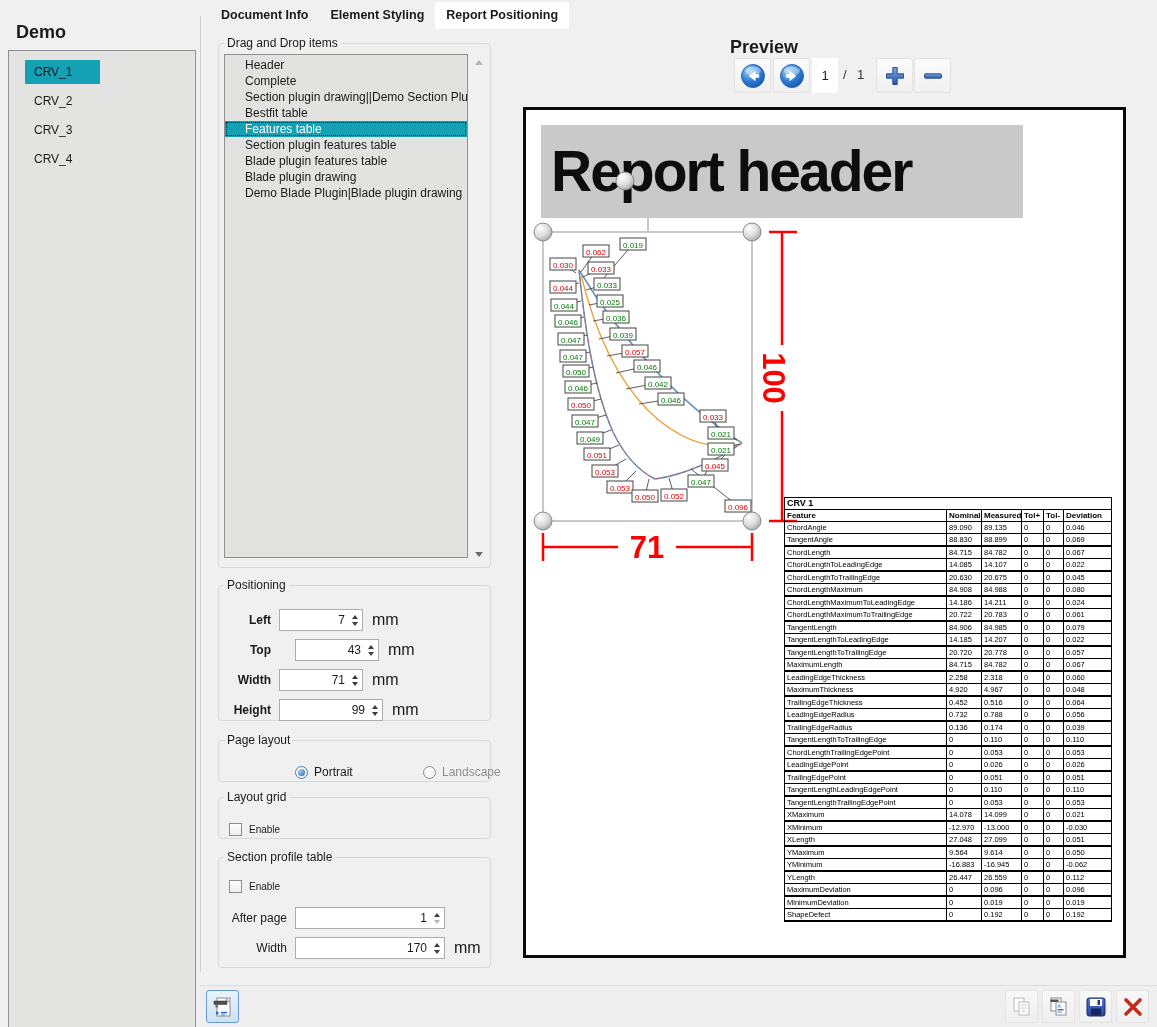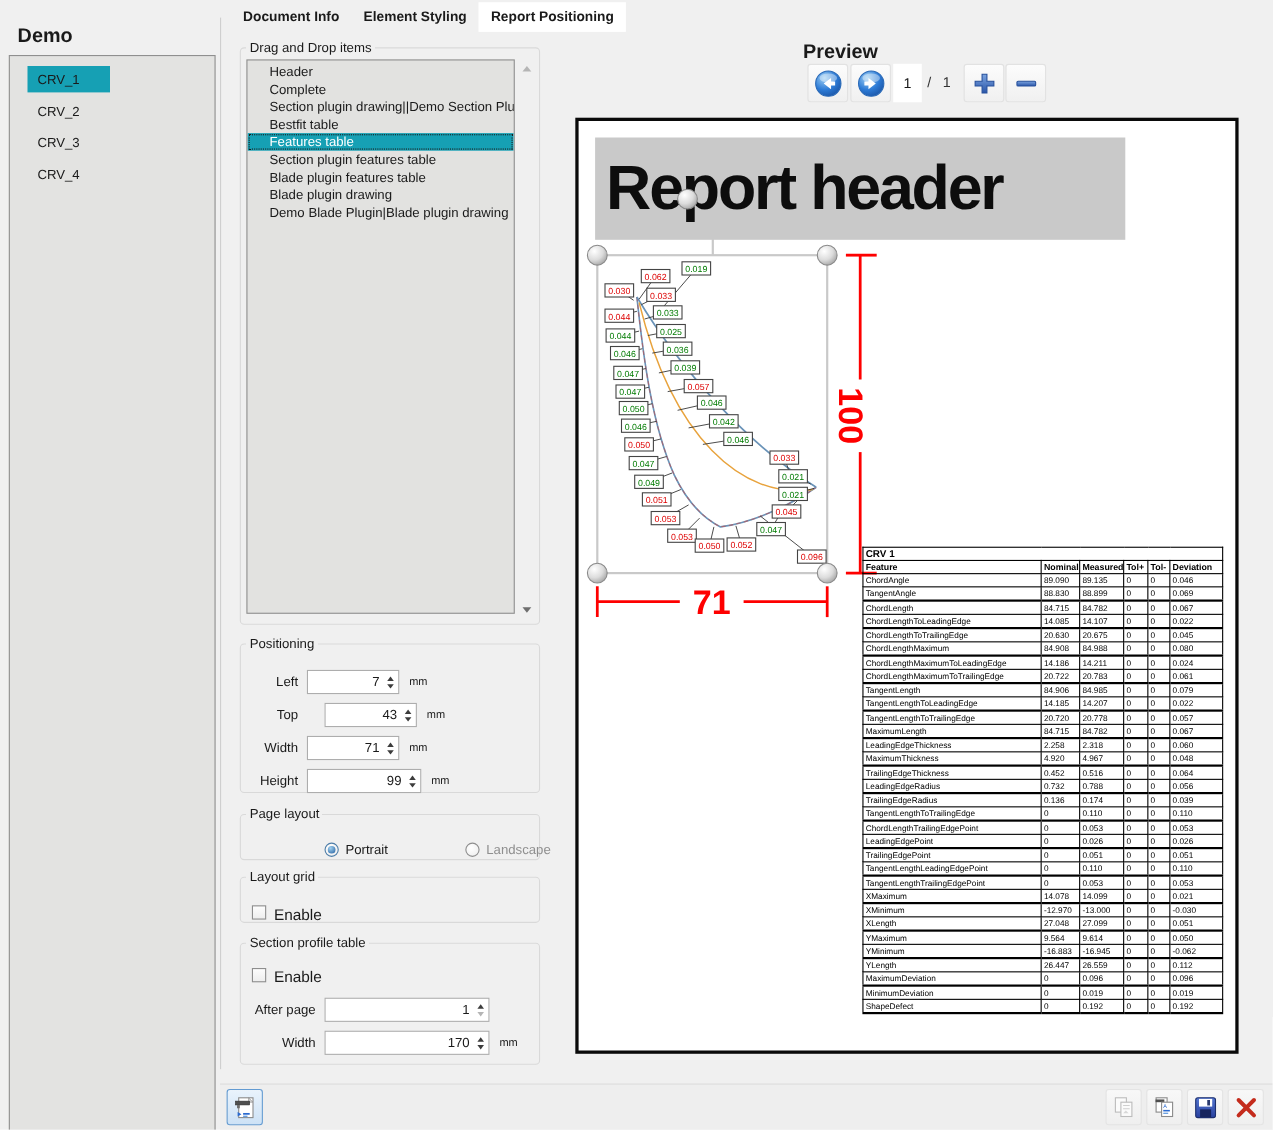--- a/index.html
+++ b/index.html
@@ -24,36 +24,36 @@
   .dd-item.sel{background:var(--accent);color:#fff;outline:1px dotted #1a1a1a;outline-offset:-2px;}
   .scroll-arrow{position:absolute;right:7px;width:0;height:0;border-left:4px solid transparent;border-right:4px solid transparent;}
   .scroll-up{top:10px;border-bottom:5px solid #b5b5b5;}
   .scroll-down{bottom:10px;border-top:5px solid #6e6e6e;}
   .fs-pos{left:218px;top:578px;width:273px;height:143px;}
   .fs-pl{left:218px;top:733px;width:273px;height:49px;}
   .fs-lg{left:218px;top:790px;width:273px;height:49px;}
   .fs-spt{left:218px;top:850px;width:273px;height:118px;}
   .row{position:absolute;left:0;width:100%;height:24px;display:flex;align-items:center;}
   .row .lbl{font-size:12px;text-align:right;}
-  .pos-rows .row .lbl{width:52px;margin-right:8px;}
+  .pos-rows .row .lbl{width:52px;margin-right:8px;font-weight:bold;}
   .pos-rows .row{height:22px;}
   .spininput{background:#fff;border:1px solid #adadad;height:22px;box-sizing:border-box;display:flex;align-items:stretch;}
   .spininput .val{flex:1;text-align:right;font-size:12px;line-height:20px;padding-right:3px;}
   .spin{width:14px;display:flex;flex-direction:column;align-items:center;justify-content:center;gap:3px;}
   .tri-up{width:0;height:0;border-left:3.5px solid transparent;border-right:3.5px solid transparent;border-bottom:4.5px solid #3c3c3c;}
   .tri-down{width:0;height:0;border-left:3.5px solid transparent;border-right:3.5px solid transparent;border-top:4.5px solid #3c3c3c;}
   .tri-down.dis{border-top-color:#b5b5b5;}
-  .unit{font-size:10px;margin-left:9px;}
+  .unit{font-size:16px;margin-left:9px;}
   .radio{width:13px;height:13px;border-radius:50%;border:1px solid #8e8e8e;background:radial-gradient(circle at 40% 35%,#ffffff,#ececec);display:inline-block;position:relative;box-sizing:border-box;}
   .radio.sel{border-color:#4d7da8;}
   .radio.sel::after{content:'';position:absolute;left:2px;top:2px;right:2px;bottom:2px;border-radius:50%;background:radial-gradient(circle at 35% 30%,#9fd0f0,#255e9e);}
   .opt{display:flex;align-items:center;gap:6px;font-size:12px;position:absolute;top:18px;margin-left:36px;}
   .opt.dis .optlbl{color:#8f8f8f;}
   .chk{width:13px;height:13px;border:1px solid #8e8e8e;background:linear-gradient(#fdfdfd,#eeeeee);display:inline-block;box-sizing:border-box;}
-  .chkrow{position:absolute;left:10px;display:flex;align-items:flex-start;gap:7px;font-size:14px;}
+  .chkrow{position:absolute;left:10px;display:flex;align-items:center;gap:7px;font-size:10px;}
   
   .preview-label{position:absolute;left:730px;top:37px;width:190px;text-align:left;font-size:18px;font-weight:bold;}
   .navbtn{position:absolute;top:58px;width:37px;height:35px;background:linear-gradient(#fcfcfc,#f0f0f0);border:1px solid #e2e2e2;border-radius:3px;box-sizing:border-box;display:flex;align-items:center;justify-content:center;padding:0;}
   .pagebox{position:absolute;left:812px;top:58px;width:26px;height:35px;background:#fff;font-size:13px;display:flex;align-items:center;justify-content:center;}
   .pagesep{position:absolute;left:843px;top:67px;font-size:13px;color:#333;}
   .pagetotal{position:absolute;left:857px;top:67px;font-size:13px;color:#333;}
   
   .page{position:absolute;left:523px;top:107px;width:597px;height:845px;background:#fff;border:3px solid #0a0a0a;}
   .rheader{position:absolute;left:15px;top:15px;width:482px;height:93px;background:#c9c9c9;font-size:57px;font-weight:bold;letter-spacing:-2px;line-height:92px;padding-left:10px;box-sizing:border-box;white-space:nowrap;color:#0d0d0d;}
   .drawing-svg{position:absolute;left:0;top:0;}

